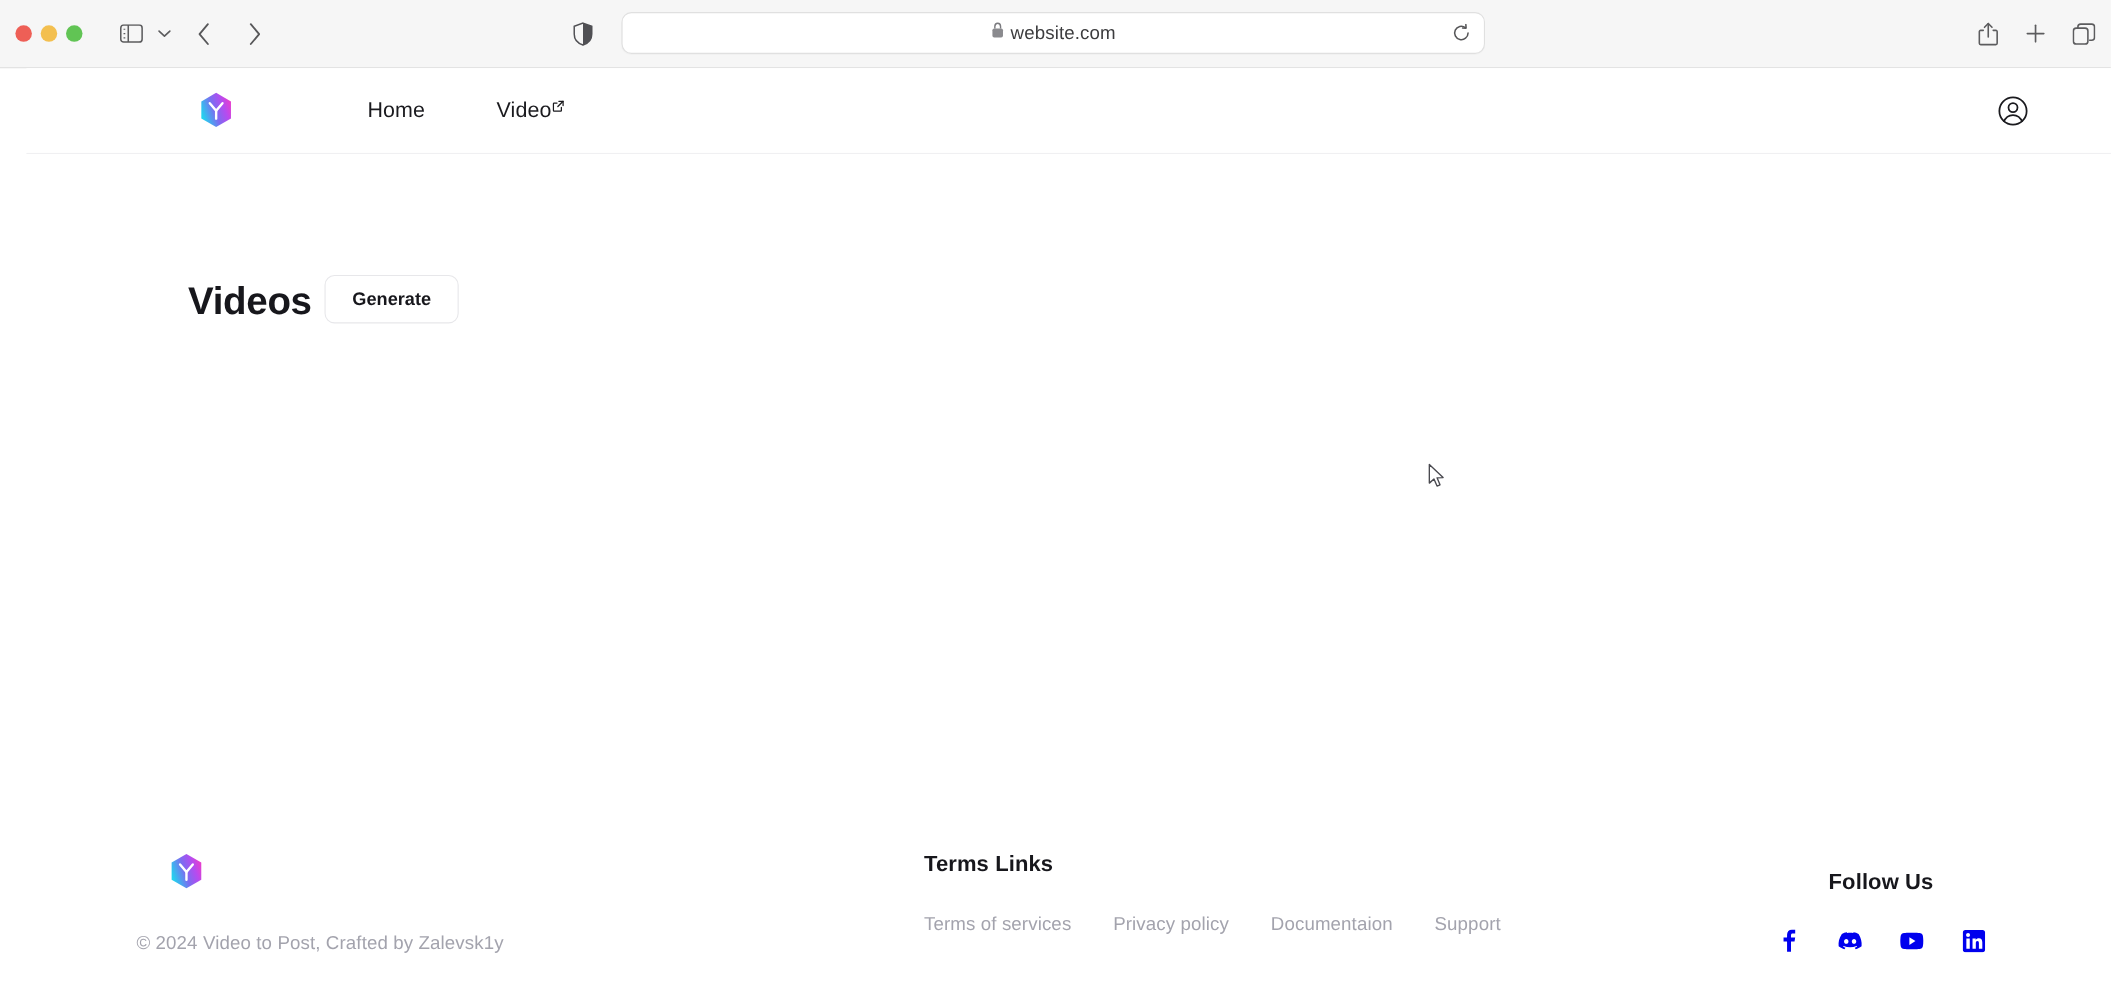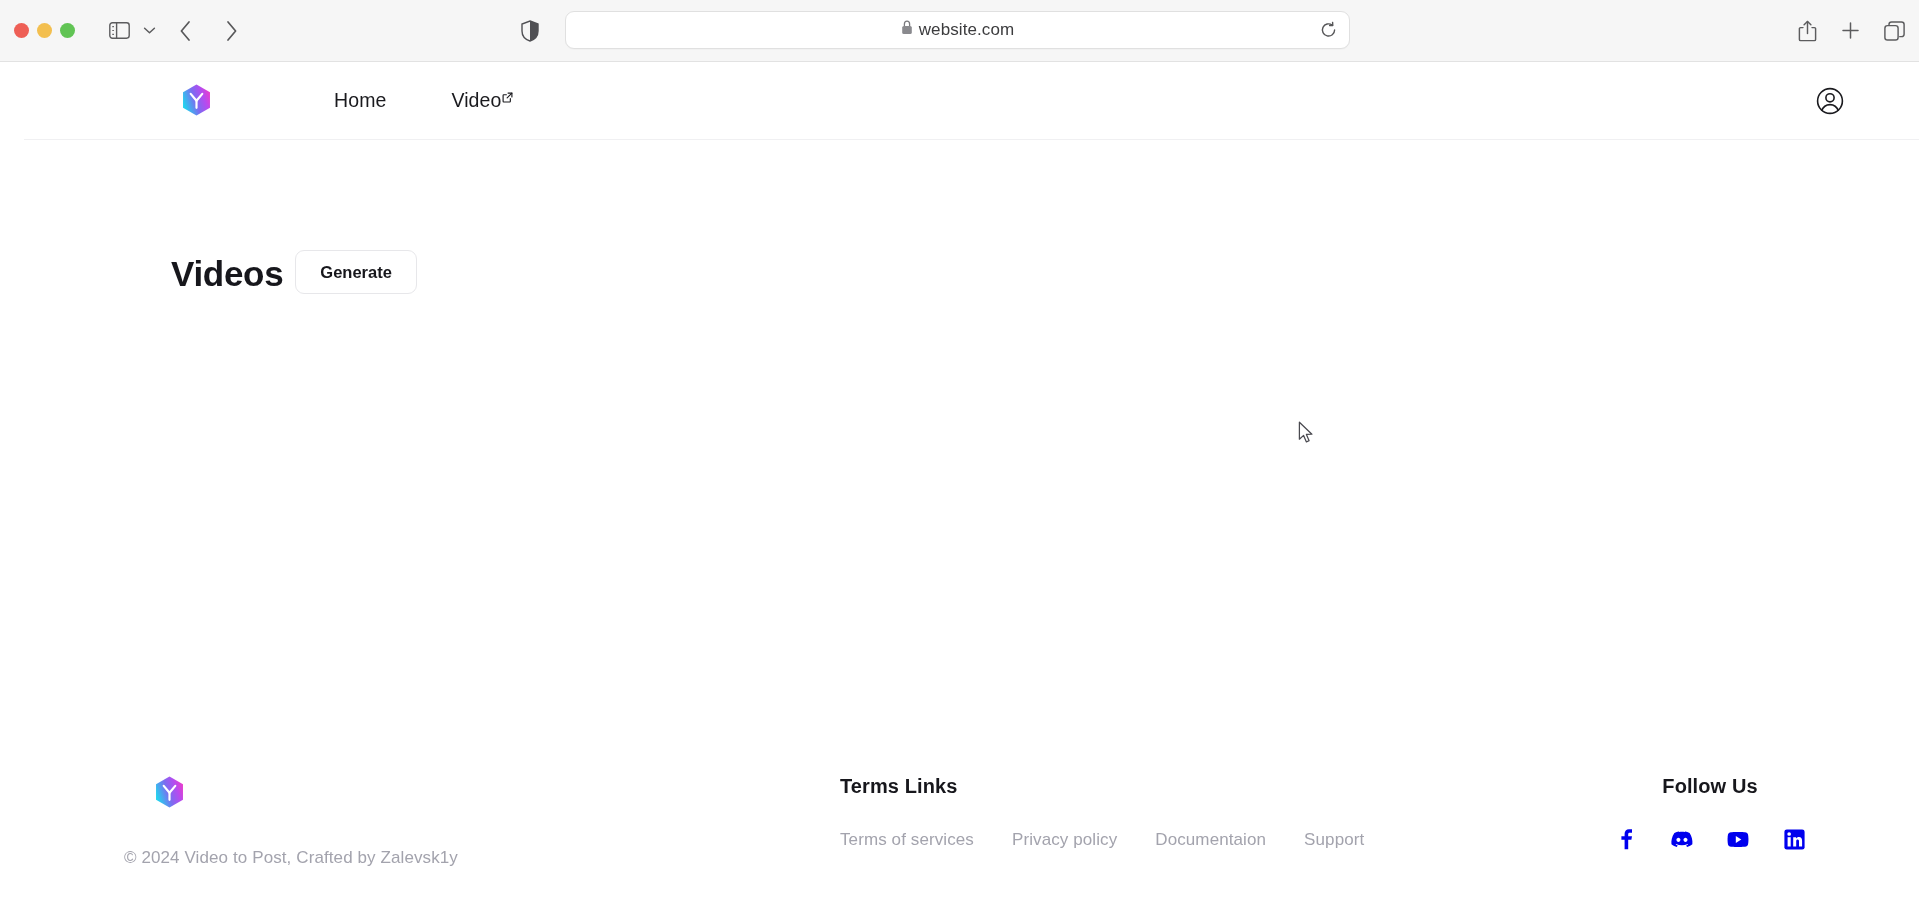--- a/index.html
+++ b/index.html
@@ -243,21 +243,21 @@
     left: 1580px;
     top: 18px;
     width: 260px;
   }
   .footer-heading {
     font-size: 20px;
     font-weight: bold;
     color: #17171c;
     letter-spacing: 0.1px;
   }
-  .footer-heading.center { text-align: center; }
+  .footer-heading.center { text-align: center; margin-top: 16px; }
   .quick-links {
     display: flex;
     align-items: center;
     gap: 38px;
     margin-top: 32px;
     justify-content: center;
   }
   .footer-link {
     font-size: 17px;
     color: #a3a3ad;

